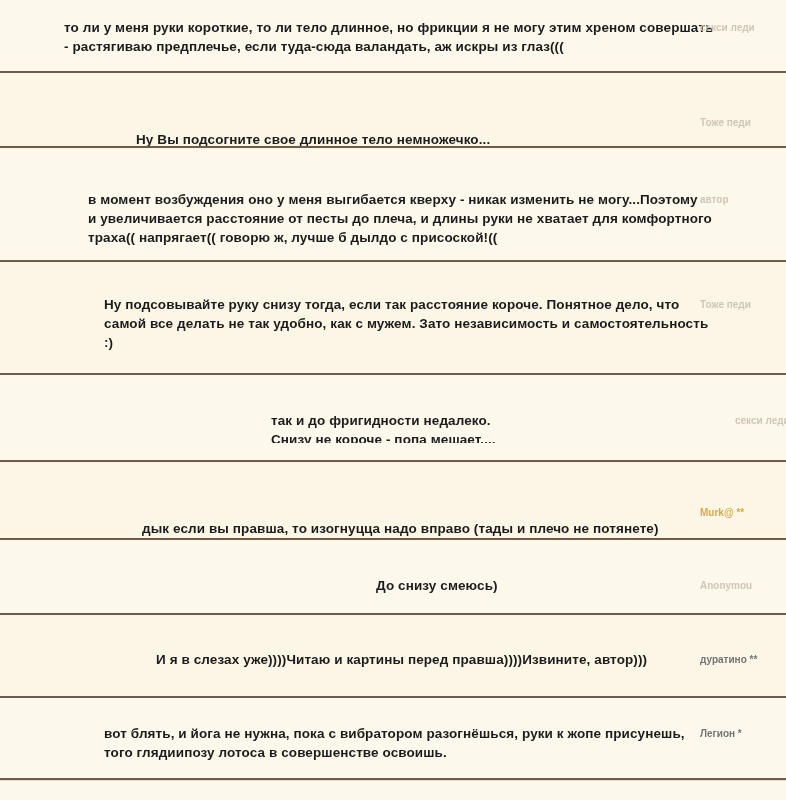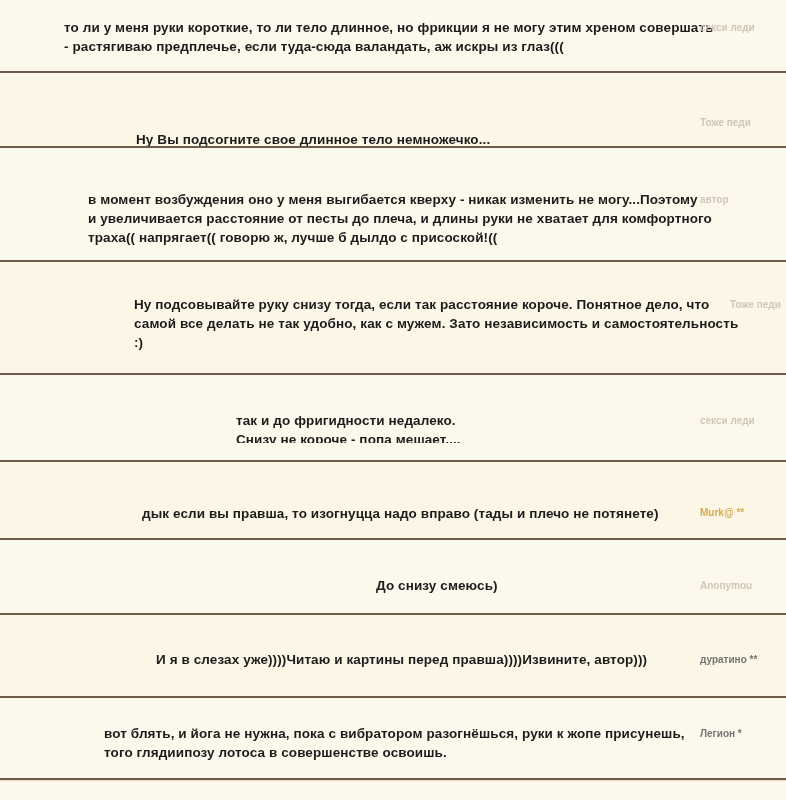--- a/index.html
+++ b/index.html
@@ -89,40 +89,40 @@
     <div class="divider" style="position: absolute; top: 146px; left: 0px;"></div>
     <div class="post" style="position: absolute; top: 148px; left: 0px; height: 114px;">
       <div class="post-inner">
         <div class="msg" style="left: 88px; width: 625px; top: 42px;">в момент возбуждения оно у меня выгибается кверху - никак изменить не могу...Поэтому
 и увеличивается расстояние от песты до плеча, и длины руки не хватает для комфортного
 траха(( напрягает(( говорю ж, лучше б дылдо с присоской!((</div>
         <div class="author gray" style="top: 42px;">автор</div>
       </div>
     </div>
     <div class="divider" style="position: absolute; top: 260px; left: 0px;"></div>
-    <div class="post alt" style="position: absolute; top: 262px; left: 0px; height: 141px; padding-left: 30px;">
+    <div class="post alt" style="position: absolute; top: 262px; left: 0px; height: 141px;">
       <div class="post-inner">
         <div class="msg" style="left: 104px; width: 615px; top: 33px;">Ну подсовывайте руку снизу тогда, если так расстояние короче. Понятное дело, что
 самой все делать не так удобно, как с мужем. Зато независимость и самостоятельность
 :)</div>
         <div class="author gray" style="top: 33px;">Тоже педи</div>
       </div>
     </div>
     <div class="divider" style="position: absolute; top: 373px; left: 0px;"></div>
-    <div class="post" style="position: absolute; top: 375px; left: 0px; height: 68px;">
+    <div class="post" style="position: absolute; top: 375px; left: 0px; height: 68px; padding-left: 35px;">
       <div class="post-inner">
         <div class="msg" style="left: 236px; width: 420px; top: 36px;">так и до фригидности недалеко.
 Снизу не короче - попа мешает....</div>
         <div class="author gray" style="top: 36px;">секси леди</div>
       </div>
     </div>
     <div class="divider" style="position: absolute; top: 460px; left: 0px;"></div>
     <div class="post alt" style="position: absolute; top: 462px; left: 0px; height: 78px;">
       <div class="post-inner">
-        <div class="msg" style="left: 142px; width: 545px; top: 42px;">дык если вы правша, то изогнуцца надо вправо (тады и плечо не потянете)</div>
+        <div class="msg" style="left: 142px; width: 545px; top: 57px;">дык если вы правша, то изогнуцца надо вправо (тады и плечо не потянете)</div>
         <div class="author gold" style="top: 41px;">Murk@ **</div>
       </div>
     </div>
     <div class="divider" style="position: absolute; top: 538px; left: 0px;"></div>
     <div class="post" style="position: absolute; top: 540px; left: 0px; height: 75px;">
       <div class="post-inner">
         <div class="msg" style="left: 376px; width: 280px; top: 36px;">До снизу смеюсь)</div>
         <div class="author gray" style="top: 36px;">Anonymou</div>
       </div>
     </div>

